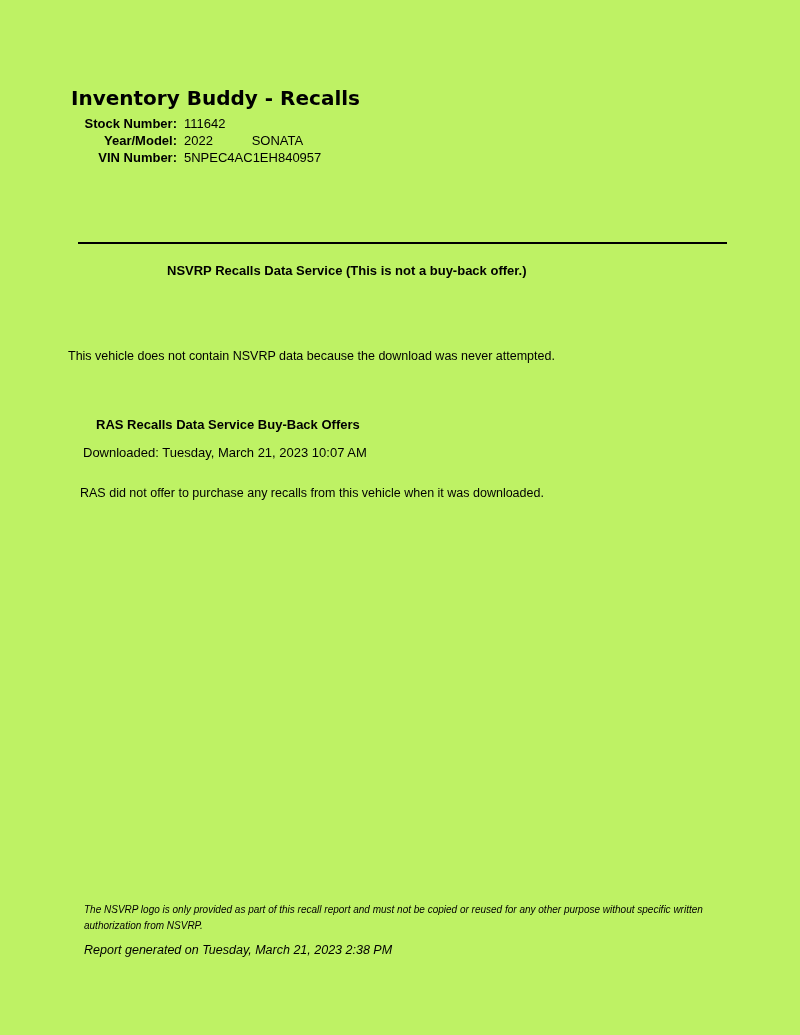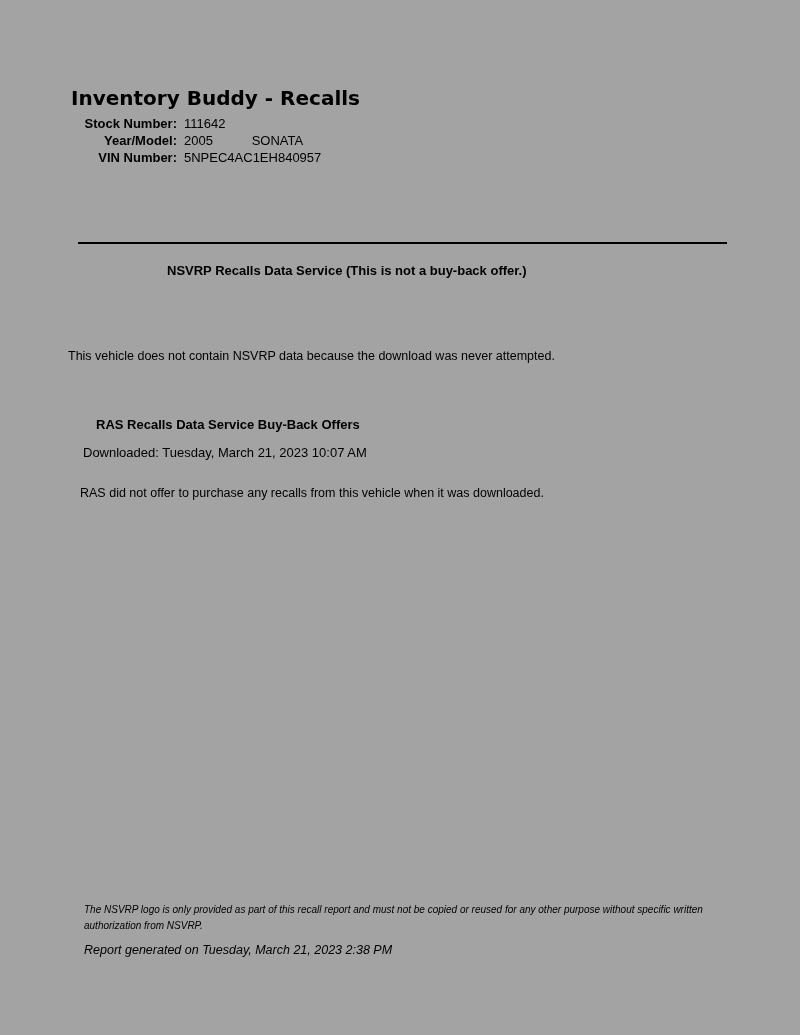--- a/index.html
+++ b/index.html
@@ -4,21 +4,21 @@
 <style>
   html, body {
     margin: 0;
     padding: 0;
     background: #ffffff;
   }
   .page {
     position: relative;
     width: 800px;
     height: 1035px;
-    background: #a3a3a3;
+    background: #bef264;
     color: #000000;
     font-family: "Liberation Sans", sans-serif;
     overflow: hidden;
   }
   .title {
     position: absolute;
     left: 71px;
     top: 87px;
     margin: 0;
     font-family: "DejaVu Sans", "Liberation Sans", sans-serif;
@@ -123,21 +123,21 @@
   <h1 class="title">Inventory Buddy - Recalls</h1>
 
   <div class="meta">
     <div class="meta-row">
       <span class="meta-label">Stock Number:</span>
       <span class="meta-value">111642</span>
     </div>
     <div class="meta-row">
       <span class="meta-label">Year/Model:</span>
       <span class="meta-value">
-        <span class="meta-year">2005</span>
+        <span class="meta-year">2022</span>
         <span>SONATA</span>
       </span>
     </div>
     <div class="meta-row">
       <span class="meta-label">VIN Number:</span>
       <span class="meta-value">5NPEC4AC1EH840957</span>
     </div>
   </div>
 
   <div class="rule"></div>

